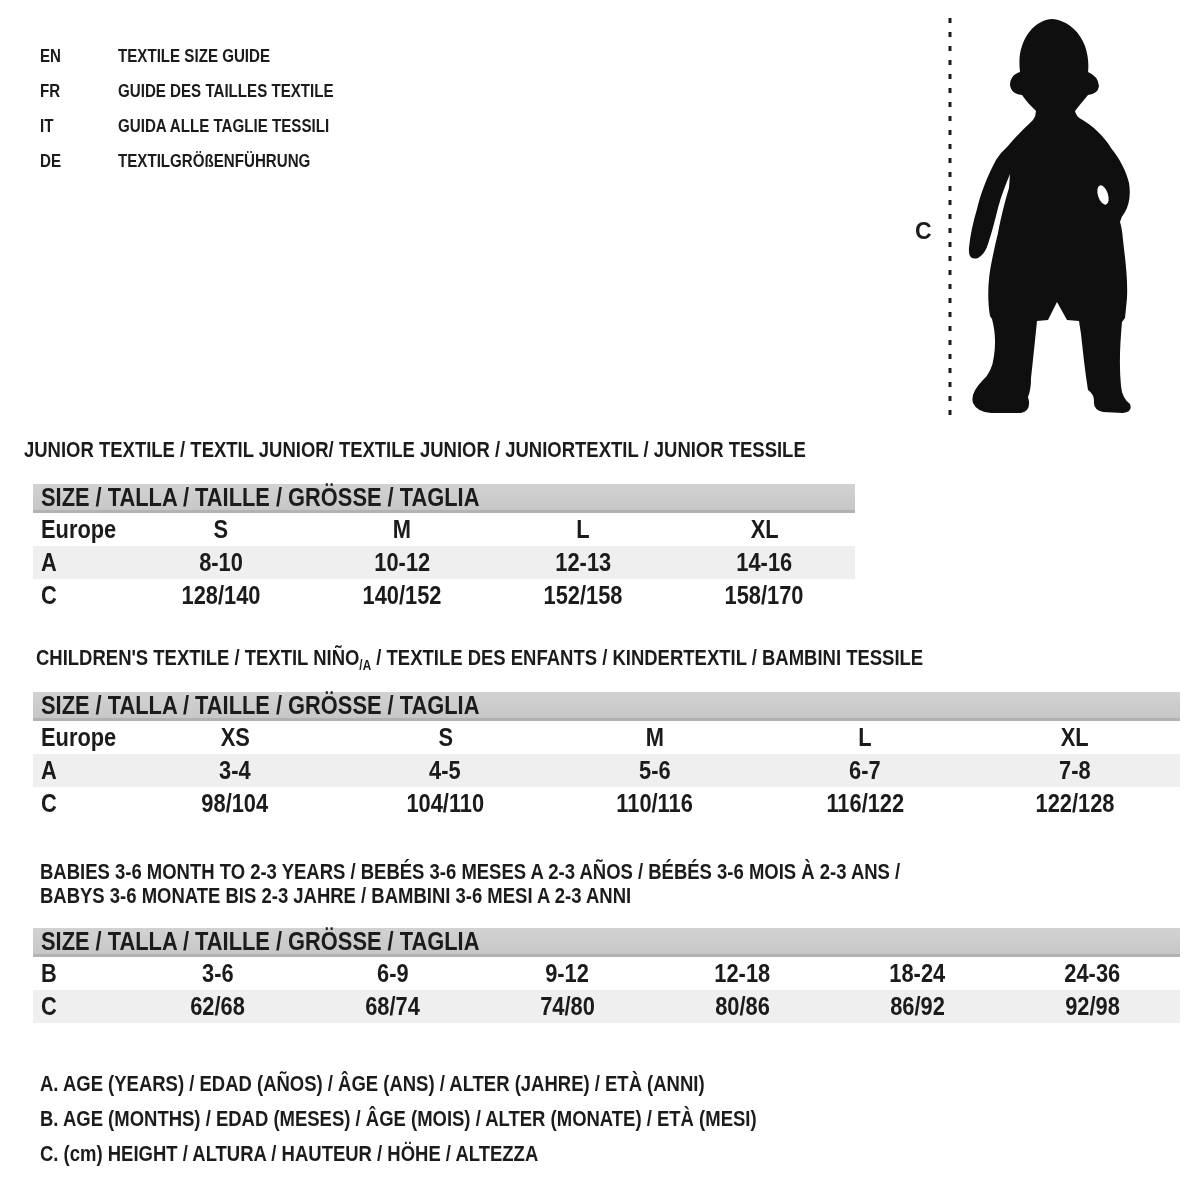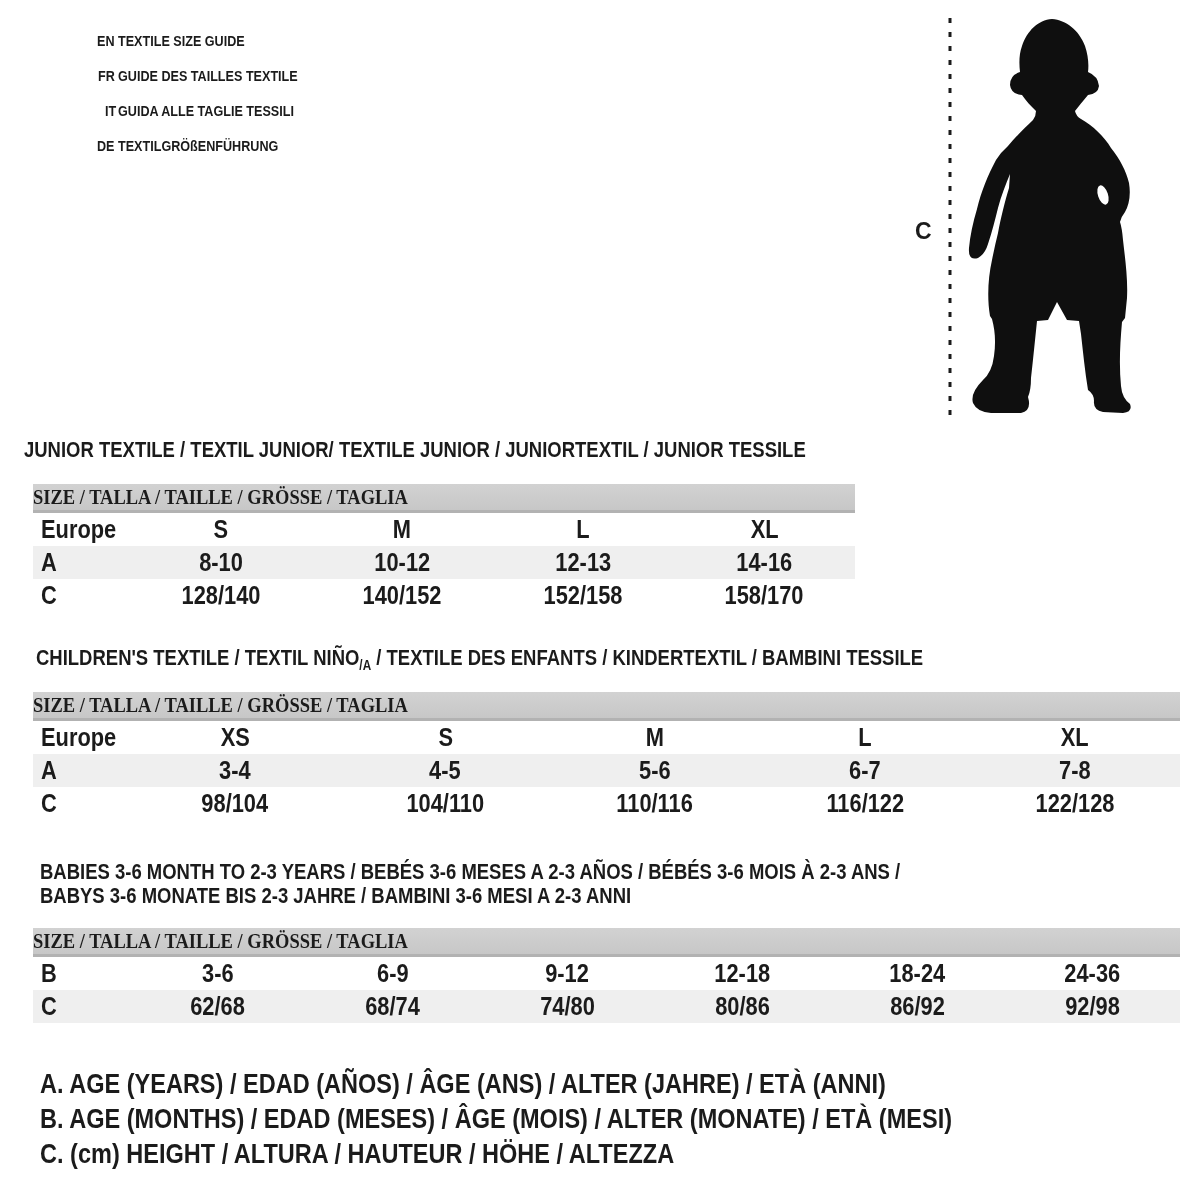--- a/index.html
+++ b/index.html
@@ -10,40 +10,40 @@
     font-family:"Liberation Sans","DejaVu Sans",sans-serif;
     font-weight:bold;
     color:#1b1b1b;
     overflow:hidden;
   }
   .abs{position:absolute;}
   
   .cn{display:inline-block;transform:scaleX(0.84);transform-origin:50% 50%;white-space:nowrap;}
   .cnl{transform-origin:0 50%;}
   
-  .langs{left:40px;top:23px;font-size:15px;text-align:right;}
+  .langs{left:40px;top:39px;font-size:18px;}
   .lang-row{display:flex;height:35px;align-items:center;}
   .lang-code{width:78px;}
   
   .sec-title{font-size:22px;line-height:24px;white-space:nowrap;}
   .title-sub{font-size:14px;vertical-align:-5px;}
   
   .table{position:absolute;}
   .size-bar{
     height:26px;line-height:26px;
     background:linear-gradient(#d2d2d2,#c7c7c7);
     border-bottom:3px solid #b2b2b2;
-    padding-left:0;font-size:22px;font-family:Liberation Serif, serif;
+    padding-left:8px;font-size:26px;
   }
   .trow{display:flex;height:33px;align-items:center;font-size:26px;}
   .trow.gray{background:#efefef;}
   .cell{flex:1;text-align:center;}
   .cell.label{flex:0 0 89px;padding-left:8px;text-align:left;}
   
-  .legend{left:40px;top:1066px;font-size:28px;}
+  .legend{left:40px;top:1066px;font-size:22px;}
   .legend-line{height:35px;display:flex;align-items:center;}
   
   .figure-label{left:915px;top:218px;font-size:23px;}
 </style>
 </head>
 <body>
 
 <div class="canvas">
 
   <div class="abs langs">

